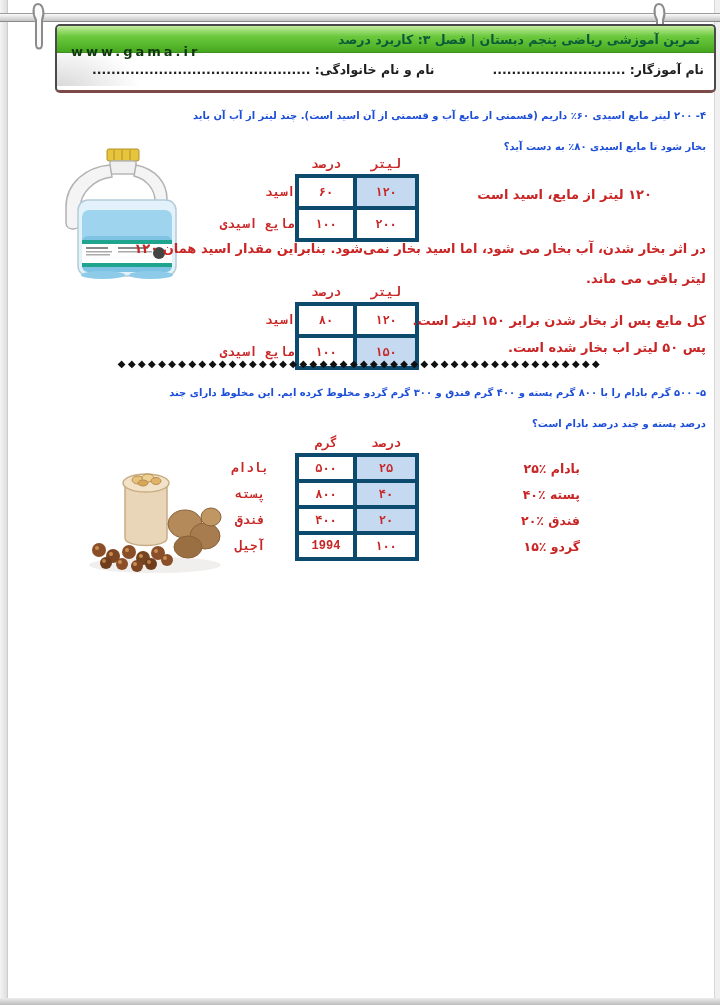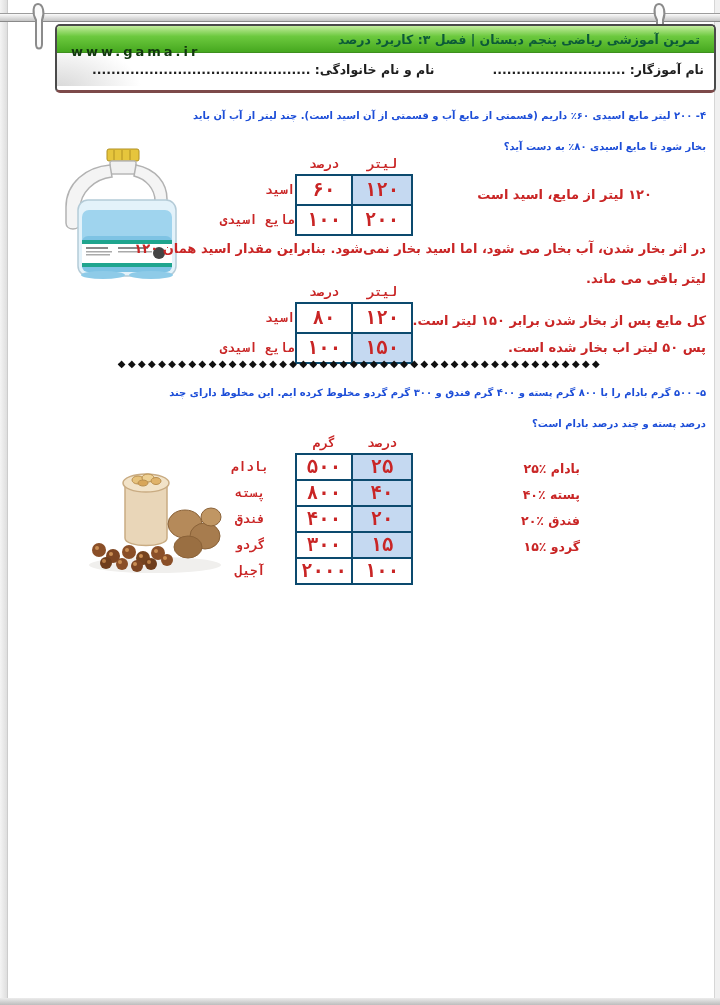--- a/index.html
+++ b/index.html
@@ -40,22 +40,22 @@
   .q4text { top:100px; } .q5text { top:377px; }
   
   .rednote { position:absolute; color:#c92525; font-weight:bold; font-size:13px;
              text-align:right; white-space:nowrap; }
   .note1   { right:68px; top:187px; }
   .explain { right:14px; top:234px; line-height:30px; }
   .note2   { right:14px; top:307px; line-height:27px; }
   
   .wt { position:absolute; border-collapse:collapse; direction:ltr;
         color:#c92525; font-weight:bold;font-family:Liberation Mono, monospace; }
-  .wt td { border:2px solid #0c4a6e; text-align:center; vertical-align:middle;
-           font-size:19px; padding:0; }
+  .wt td { border:4px solid #0c4a6e; text-align:center; vertical-align:middle;
+           font-size:12px; padding:0; }
   .wt td.c1 { width:54px; } .wt td.c2 { width:58px; }
   .wt td.lbl { border:none; width:90px; text-align:right; padding-right:0;
                font-size:12.5px; white-space:nowrap; }
   .wt tr.hdr td { border:none; font-size:12.5px; height:20px; }
   .wt.rows30 td { height:28px; } .wt.rows30 tr.hdr td { height:20px; }
   .wt.rows26 td { height:22px;text-align:center; } .wt.rows26 tr.hdr td { height:20px; }
   .t1 { left:205px; top:154px; }
   .t2 { left:205px; top:282px; }
   .t3 { left:205px; top:433px; }
   .hl { background:#c5d9f1; }
@@ -245,27 +245,22 @@
       <td class="lbl">پسته</td>
       <td class="c1">۸۰۰</td>
       <td class="c2 hl">۴۰</td>
     </tr>
     <tr>
       <td class="lbl">فندق</td>
       <td class="c1">۴۰۰</td>
       <td class="c2 hl">۲۰</td>
     </tr>
     <tr>
-      <td class="lbl">گردو</td>
-      <td class="c1">۳۰۰</td>
-      <td class="c2 hl">۱۵</td>
-    </tr>
-    <tr>
       <td class="lbl">آجیل</td>
-      <td class="c1">۲۰۰۰</td>
+      <td class="c1">1994</td>
       <td class="c2">۱۰۰</td>
     </tr>
   </tbody>
     </table>
 
   <div class="answers">
     <div>۲۵٪ بادام</div>
     <div>۴۰٪ پسته</div>
     <div>۲۰٪ فندق</div>
     <div>۱۵٪ گردو</div>

